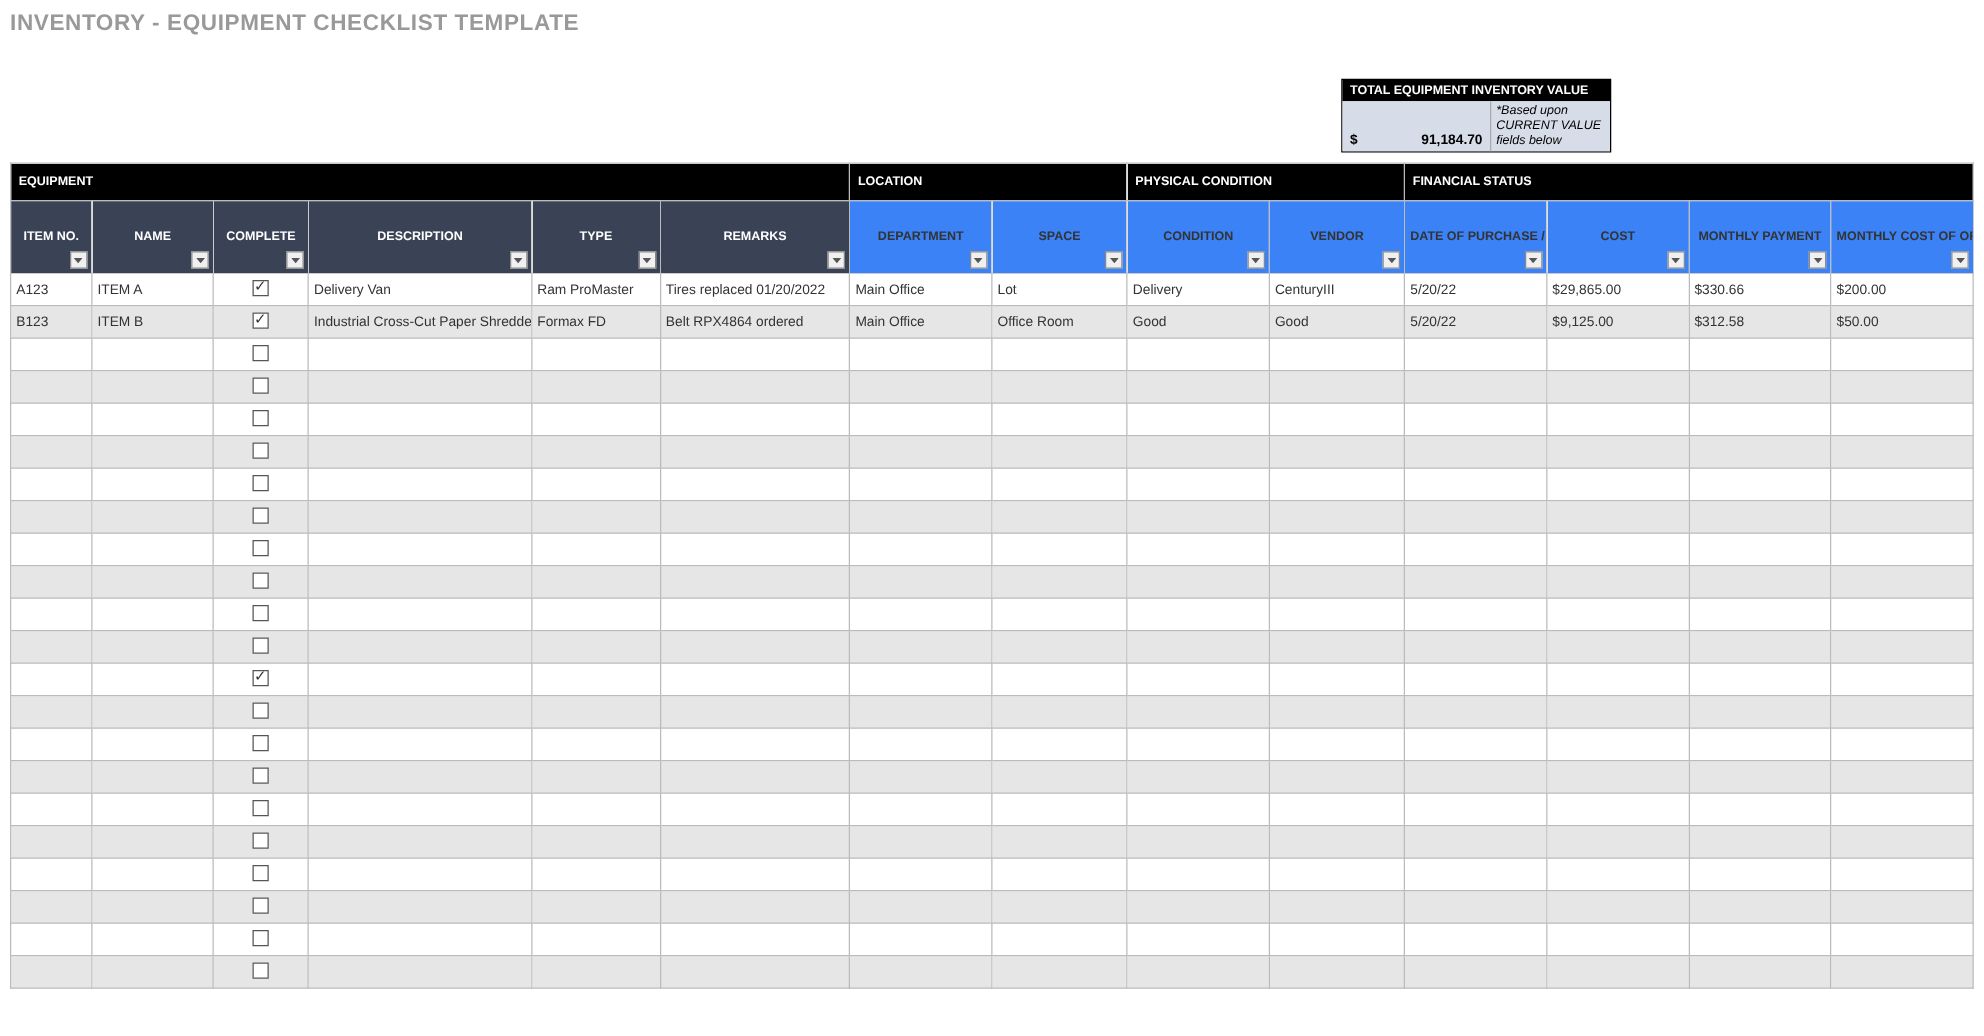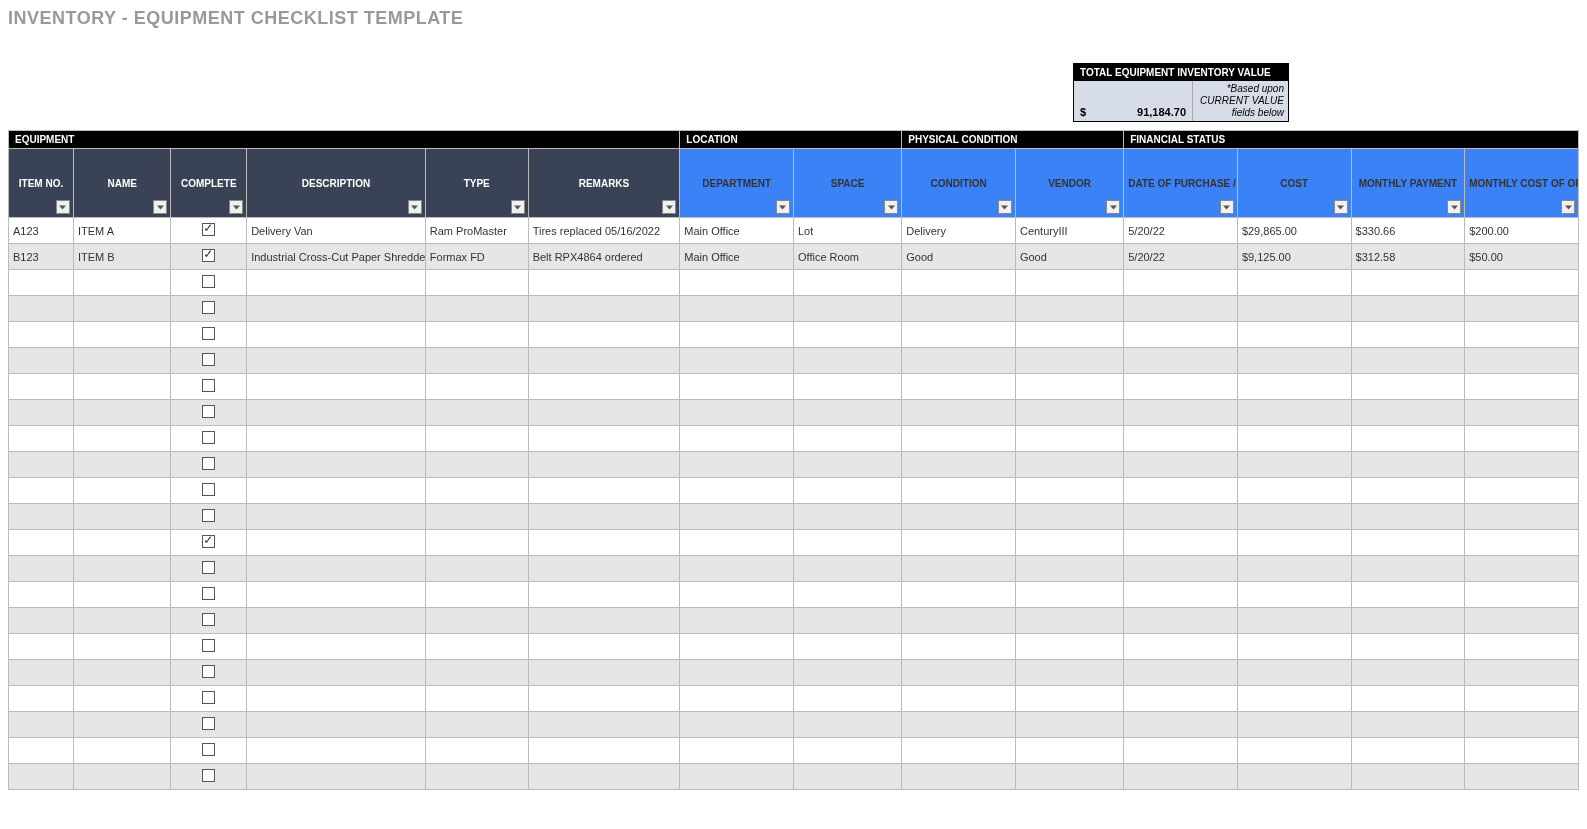--- a/index.html
+++ b/index.html
@@ -2,25 +2,25 @@
 <html><head>
 <meta charset="utf-8">
 <style>
 * { box-sizing: border-box; margin: 0; padding: 0; }
 body { font-family: Arial, sans-serif; font-size: 11px; background: #fff; padding: 8px; }
 .page-title { font-size: 18px; font-weight: bold; color: #999; letter-spacing: 0.5px; margin-bottom: 4px; }
 .summary-box { width: 216px; margin-left: auto; margin-right: 290px; border: 1px solid #000; margin-bottom: 8px; margin-top: 34px; }
 .summary-header { background: #000; color: #fff; font-size: 10px; font-weight: bold; padding: 3px 6px; }
 .summary-body { display: flex; background: #d7dde8; }
 .summary-left { flex: 1; display: flex; align-items: flex-end; justify-content: space-between; padding: 3px 6px; font-size: 11px; font-weight: bold; }
-.summary-right { width: 96px; font-size: 10px; font-style: italic; text-align: right; padding: 2px 4px; line-height: 1.2; border-left: 1px solid #aaa; }
+.summary-right { width: 96px; font-size: 10px; font-style: italic; text-align: left; padding: 2px 4px; line-height: 1.2; border-left: 1px solid #aaa; }
 table { border-collapse: collapse; width: 100%; table-layout: fixed; }
 th, td { border: 1px solid #bbb; padding: 3px 4px; height: 26px; overflow: hidden; white-space: nowrap; text-overflow: clip; vertical-align: middle; }
-.section-row th { background: #000; color: #fff; font-size: 10px; font-weight: bold; text-align: left; padding: 2px 6px; height: 18px; }
-.header-row th { color: #fff; font-size: 10px; font-weight: bold; text-align: center; height: 69px; position: relative; vertical-align: middle; }
+.section-row th { background: #000; color: #fff; font-size: 10px; font-weight: bold; text-align: left; padding: 2px 6px; height: 30px; }
+.header-row th { color: #fff; font-size: 10px; font-weight: bold; text-align: center; height: 58px; position: relative; vertical-align: middle; }
 .dark-hdr { background: #3a4356; }
 .light-hdr { background: #3b82f6; color: #333 !important; }
 .filter-icon { position: absolute; bottom: 3px; right: 3px; width: 14px; height: 14px; background: #f0f0f0; border: 1px solid #888; display: flex; align-items: center; justify-content: center; }
 .filter-icon svg { width: 7px; height: 5px; }
 td { font-size: 11px; color: #333; }
 .row-alt td { background: #e6e6e6; }
 .checkbox-cell { text-align: center; }
 .chk { display: inline-block; width: 13px; height: 13px; border: 1px solid #555; background: #fff; position: relative; }
 .chk.checked::after { content: "✓"; position: absolute; top: -3px; left: 0px; font-size: 12px; color: #333; }
 .col-itemno { width: 60px; }
@@ -151,21 +151,21 @@
           </span></th>
       </tr>
   </thead>
   <tbody id="table-body">
       <tr>
         <td>A123</td>
         <td>ITEM A</td>
         <td class="checkbox-cell"><span class="chk checked"></span></td>
         <td>Delivery Van</td>
         <td>Ram ProMaster</td>
-        <td>Tires replaced 05/16/2022</td>
+        <td>Tires replaced 01/20/2022</td>
         <td>Main Office</td>
         <td>Lot</td>
         <td>Delivery</td>
         <td>CenturyIII</td>
         <td>5/20/22</td>
         <td>$29,865.00</td>
         <td>$330.66</td>
         <td>$200.00</td>
       </tr>
       <tr class="row-alt">

